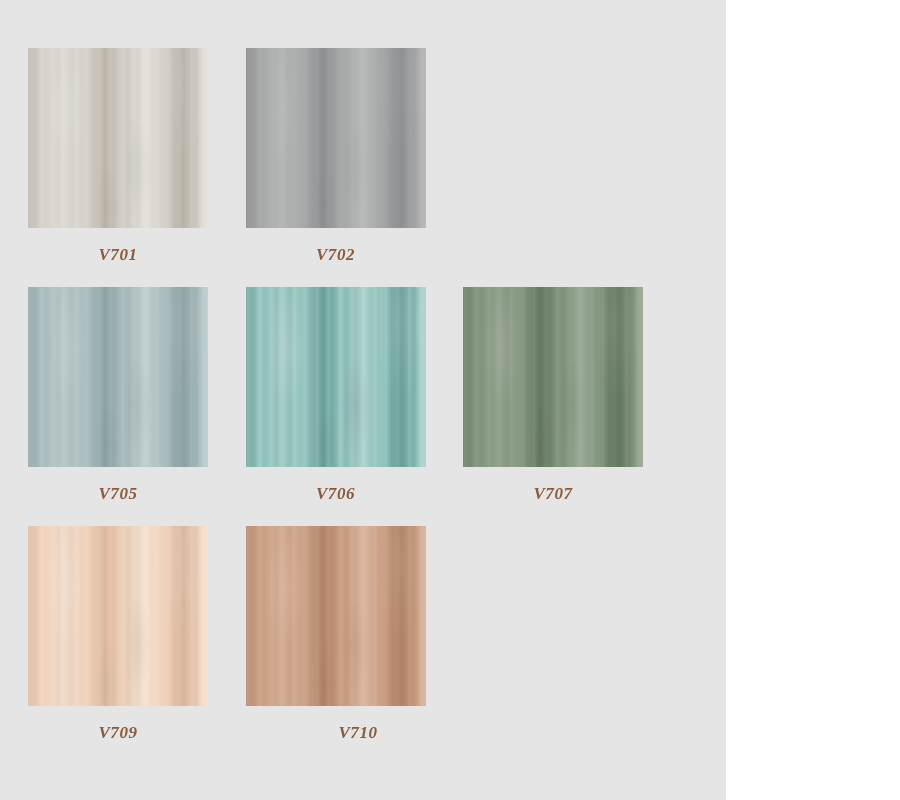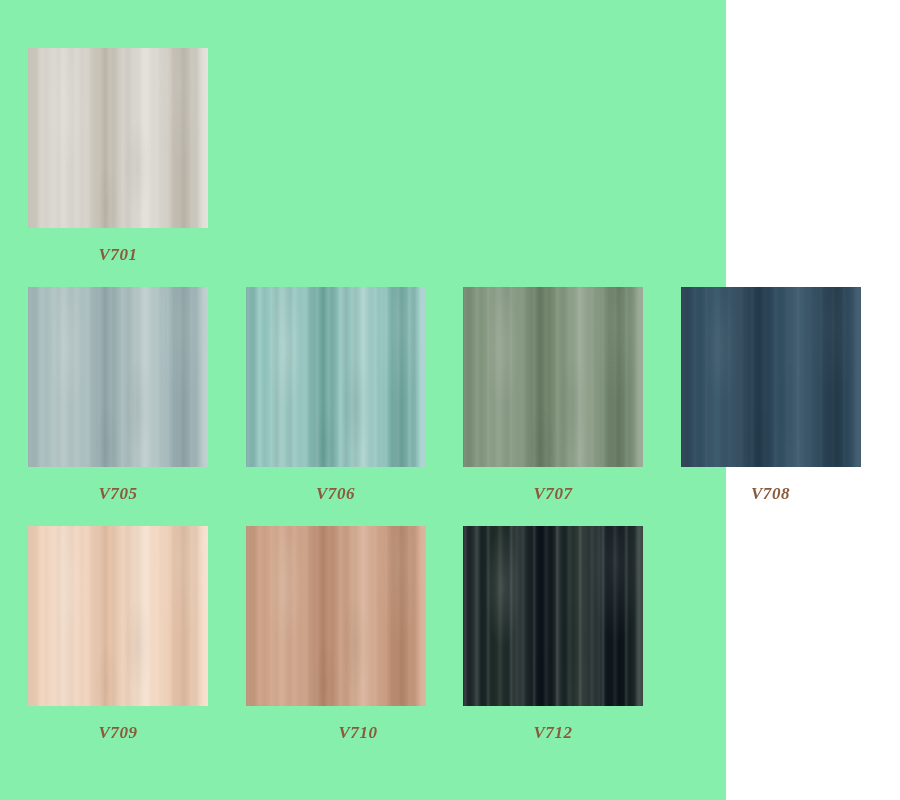--- a/index.html
+++ b/index.html
@@ -11,21 +11,21 @@
     height: 800px;
     background: #ffffff;
     font-family: "Liberation Serif", "DejaVu Serif", serif;
     overflow: hidden;
   }
 
   #swatch-grid {
     position: relative;
     width: 726px;
     height: 800px;
-    background: #86efac;
+    background: #e5e5e5;
     padding: 48px 4px 0 0;
   }
 
   .swatch-row {
     display: flex;
     width: 900px;
     height: 239px;
     padding-left: 28px;
   }
 
@@ -147,20 +147,30 @@
     <div class="swatch-cell">
       <div class="swatch-chip tex-soft" style="background-color: rgb(214, 210, 201);">
         <div class="tex-base" style="background: linear-gradient(90deg, rgb(191, 185, 173) 0%, rgb(214, 210, 201) 8%, rgb(231, 228, 221) 19%, rgb(214, 210, 201) 31%, rgb(191, 185, 173) 43%, rgb(214, 210, 201) 52%, rgb(231, 228, 221) 64%, rgb(214, 210, 201) 74%, rgb(191, 185, 173) 86%, rgb(214, 210, 201) 94%, rgb(231, 228, 221) 100%);"></div>
         <div class="tex-streaks-a"></div>
         <div class="tex-streaks-b"></div>
         <div class="tex-streaks-c"></div>
         <div class="tex-blotch"></div>
       </div>
       <div class="swatch-label" style="color: rgb(139, 90, 60);">V701</div>
     </div>
+    <div class="swatch-cell">
+      <div class="swatch-chip tex-flat" style="background-color: rgb(166, 167, 167);">
+        <div class="tex-base" style="background: linear-gradient(90deg, rgb(143, 144, 146) 0%, rgb(166, 167, 167) 8%, rgb(184, 185, 185) 19%, rgb(166, 167, 167) 31%, rgb(143, 144, 146) 43%, rgb(166, 167, 167) 52%, rgb(184, 185, 185) 64%, rgb(166, 167, 167) 74%, rgb(143, 144, 146) 86%, rgb(166, 167, 167) 94%, rgb(184, 185, 185) 100%);"></div>
+        <div class="tex-streaks-a"></div>
+        <div class="tex-streaks-b"></div>
+        <div class="tex-streaks-c"></div>
+        <div class="tex-blotch"></div>
+      </div>
+      <div class="swatch-label" style="color: rgb(139, 90, 60);">V702</div>
+    </div>
   </div>
 
   <div class="swatch-row">
     <div class="swatch-cell">
       <div class="swatch-chip tex-soft" style="background-color: rgb(168, 188, 189);">
         <div class="tex-base" style="background: linear-gradient(90deg, rgb(144, 166, 168) 0%, rgb(168, 188, 189) 8%, rgb(191, 208, 208) 19%, rgb(168, 188, 189) 31%, rgb(144, 166, 168) 43%, rgb(168, 188, 189) 52%, rgb(191, 208, 208) 64%, rgb(168, 188, 189) 74%, rgb(144, 166, 168) 86%, rgb(168, 188, 189) 94%, rgb(191, 208, 208) 100%);"></div>
         <div class="tex-streaks-a"></div>
         <div class="tex-streaks-b"></div>
         <div class="tex-streaks-c"></div>
         <div class="tex-blotch"></div>
@@ -180,30 +190,20 @@
     <div class="swatch-cell">
       <div class="swatch-chip tex-soft" style="background-color: rgb(126, 146, 121);">
         <div class="tex-base" style="background: linear-gradient(90deg, rgb(102, 122, 98) 0%, rgb(126, 146, 121) 8%, rgb(151, 168, 146) 19%, rgb(126, 146, 121) 31%, rgb(102, 122, 98) 43%, rgb(126, 146, 121) 52%, rgb(151, 168, 146) 64%, rgb(126, 146, 121) 74%, rgb(102, 122, 98) 86%, rgb(126, 146, 121) 94%, rgb(151, 168, 146) 100%);"></div>
         <div class="tex-streaks-a"></div>
         <div class="tex-streaks-b"></div>
         <div class="tex-streaks-c"></div>
         <div class="tex-blotch"></div>
       </div>
       <div class="swatch-label" style="color: rgb(139, 90, 60);">V707</div>
     </div>
-    <div class="swatch-cell">
-      <div class="swatch-chip tex-flat" style="background-color: rgb(46, 74, 92);">
-        <div class="tex-base" style="background: linear-gradient(90deg, rgb(34, 57, 74) 0%, rgb(46, 74, 92) 8%, rgb(61, 91, 110) 19%, rgb(46, 74, 92) 31%, rgb(34, 57, 74) 43%, rgb(46, 74, 92) 52%, rgb(61, 91, 110) 64%, rgb(46, 74, 92) 74%, rgb(34, 57, 74) 86%, rgb(46, 74, 92) 94%, rgb(61, 91, 110) 100%);"></div>
-        <div class="tex-streaks-a"></div>
-        <div class="tex-streaks-b"></div>
-        <div class="tex-streaks-c"></div>
-        <div class="tex-blotch"></div>
-      </div>
-      <div class="swatch-label" style="color: rgb(139, 90, 60);">V708</div>
-    </div>
   </div>
 
   <div class="swatch-row">
     <div class="swatch-cell">
       <div class="swatch-chip tex-soft" style="background-color: rgb(242, 211, 187);">
         <div class="tex-base" style="background: linear-gradient(90deg, rgb(224, 188, 161) 0%, rgb(242, 211, 187) 8%, rgb(250, 228, 210) 19%, rgb(242, 211, 187) 31%, rgb(224, 188, 161) 43%, rgb(242, 211, 187) 52%, rgb(250, 228, 210) 64%, rgb(242, 211, 187) 74%, rgb(224, 188, 161) 86%, rgb(242, 211, 187) 94%, rgb(250, 228, 210) 100%);"></div>
         <div class="tex-streaks-a"></div>
         <div class="tex-streaks-b"></div>
         <div class="tex-streaks-c"></div>
         <div class="tex-blotch"></div>
@@ -213,25 +213,15 @@
     <div class="swatch-cell">
       <div class="swatch-chip tex-soft" style="background-color: rgb(203, 157, 128);">
         <div class="tex-base" style="background: linear-gradient(90deg, rgb(181, 134, 106) 0%, rgb(203, 157, 128) 8%, rgb(221, 180, 154) 19%, rgb(203, 157, 128) 31%, rgb(181, 134, 106) 43%, rgb(203, 157, 128) 52%, rgb(221, 180, 154) 64%, rgb(203, 157, 128) 74%, rgb(181, 134, 106) 86%, rgb(203, 157, 128) 94%, rgb(221, 180, 154) 100%);"></div>
         <div class="tex-streaks-a"></div>
         <div class="tex-streaks-b"></div>
         <div class="tex-streaks-c"></div>
         <div class="tex-blotch"></div>
       </div>
       <div class="swatch-label" style="color: rgb(139, 90, 60); margin-left: 45px;">V710</div>
     </div>
-    <div class="swatch-cell">
-      <div class="swatch-chip tex-strong" style="background-color: rgb(19, 31, 32);">
-        <div class="tex-base" style="background: linear-gradient(90deg, rgb(10, 17, 24) 0%, rgb(19, 31, 32) 8%, rgb(35, 49, 44) 19%, rgb(19, 31, 32) 31%, rgb(10, 17, 24) 43%, rgb(19, 31, 32) 52%, rgb(35, 49, 44) 64%, rgb(19, 31, 32) 74%, rgb(10, 17, 24) 86%, rgb(19, 31, 32) 94%, rgb(35, 49, 44) 100%);"></div>
-        <div class="tex-streaks-a"></div>
-        <div class="tex-streaks-b"></div>
-        <div class="tex-streaks-c"></div>
-        <div class="tex-blotch"></div>
-      </div>
-      <div class="swatch-label" style="color: rgb(139, 90, 60);">V712</div>
-    </div>
   </div>
 
 </div>
 
 </body></html>

